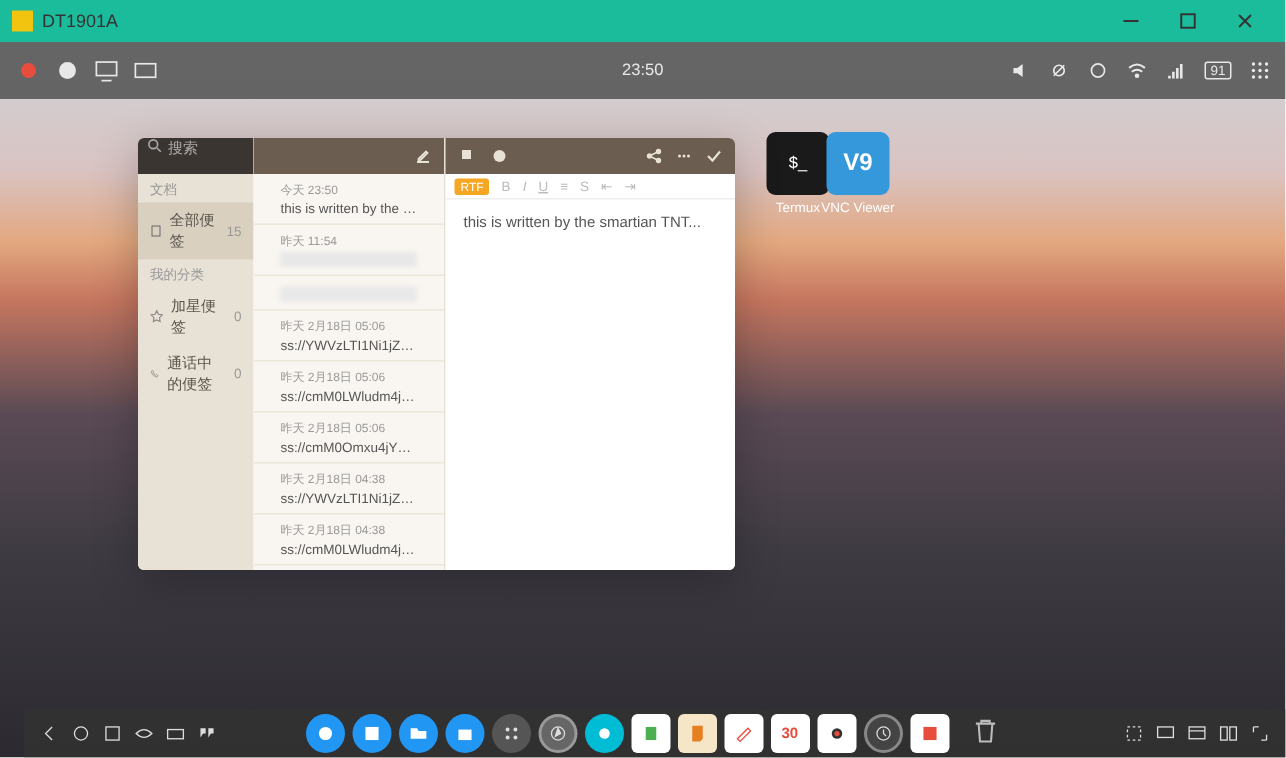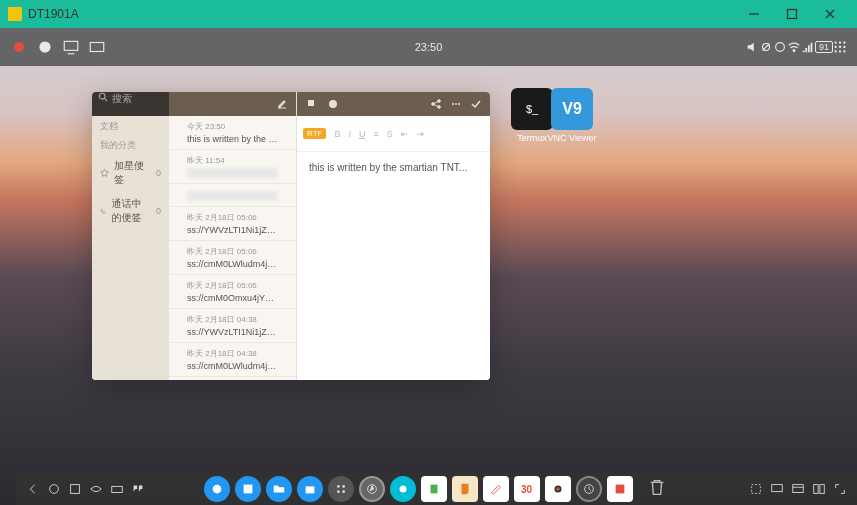--- a/index.html
+++ b/index.html
@@ -8,21 +8,21 @@
 .tb-icon{width:14px;height:14px;background:#f1c40f;margin-right:6px}
 .tb-title{font-size:12px;color:#333}
 .tb-ctrl{margin-left:auto;display:flex}
 .tb-btn{width:38px;height:28px;display:flex;align-items:center;justify-content:center;cursor:pointer;color:#333}
 .tb-btn svg{width:12px;height:12px}
 .desktop{position:relative;height:477px;background:linear-gradient(180deg,#cfd4d8 0%,#d9c3c2 18%,#e3a87f 28%,#c6765f 36%,#5a4a55 52%,#3d3a42 72%,#2c2a30 100%)}
 .topbar{height:38px;background:rgba(70,70,70,.78);display:flex;align-items:center;padding:0 10px;color:#e8e8e8;font-size:11px}
 .tl-ico{width:18px;height:18px;margin-right:8px;display:flex;align-items:center;justify-content:center;cursor:pointer}
 .red-dot{width:10px;height:10px;border-radius:50%;background:#e74c3c}
 .clock{position:absolute;left:50%;transform:translateX(-50%)}
-.tr-wrap{margin-left:auto;display:flex;gap:0;align-items:center}
+.tr-wrap{margin-left:auto;display:flex;gap:12px;align-items:center}
 .tr-wrap svg{width:14px;height:14px}
 .batt{border:1px solid #e8e8e8;border-radius:2px;padding:0 3px;font-size:9px}
 .di{position:absolute;top:60px;display:flex;flex-direction:column;align-items:center;width:54px;color:#fff;font-size:9px;gap:3px}
 .di.term{left:505px}
 .di.vnc{left:545px}
 .di-ic{width:42px;height:42px;border-radius:6px;display:flex;align-items:center;justify-content:center;font-size:11px}
 .term .di-ic{background:#1a1a1a;color:#fff}
 .vnc .di-ic{background:#3498db;color:#fff;font-weight:bold;font-size:16px}
 .win{position:absolute;left:92px;top:64px;width:398px;height:288px;background:#fff;box-shadow:0 8px 30px rgba(0,0,0,.25);border-radius:4px;overflow:hidden;display:flex;flex-direction:column}
 .wbar{height:18px;background:#f0ede8;display:flex;align-items:center;padding:0 6px;font-size:10px;color:#666}
@@ -43,21 +43,21 @@
 .list-tb{height:24px;background:#6b5d4f;display:flex;align-items:center;justify-content:flex-end;padding:0 8px;gap:10px}
 .list-tb svg{width:12px;height:12px;color:#e8e1d5;cursor:pointer}
 .li{padding:5px 18px;border-bottom:1px solid #ede6da;cursor:pointer}
 .li-t{color:#999;font-size:8px;margin-bottom:2px}
 .li-c{color:#555;font-size:9px;white-space:nowrap;overflow:hidden;text-overflow:ellipsis}
 .li-c.blk{filter:blur(1.5px);color:#c0c0c0;background:#e8e8e8;height:10px}
 .editor{flex:1;background:#fff;display:flex;flex-direction:column}
 .ed-tb{height:24px;background:#6b5d4f;display:flex;align-items:center;padding:0 8px;gap:10px}
 .ed-tb svg{width:12px;height:12px;color:#e8e1d5;cursor:pointer}
 .ed-tb-r{margin-left:auto;display:flex;gap:8px}
-.ed-fmt{height:36px;display:flex;align-items:center;padding:0 6px;gap:8px;font-size:9px;color:#bbb;border-bottom:1px solid #eee}
+.ed-fmt{height:17px;display:flex;align-items:center;padding:0 6px;gap:8px;font-size:9px;color:#bbb;border-bottom:1px solid #eee}
 .rtf{background:#f5a623;color:#fff;padding:1px 4px;border-radius:2px;font-size:8px}
 .ed-body{flex:1;padding:10px 12px;font-size:10px;color:#555}
 .taskbar{position:absolute;bottom:0;left:16px;right:0;height:32px;background:rgba(50,50,50,.82);display:flex;align-items:center;padding:0 10px}
 .tb-l,.tb-r{display:flex;gap:7px}
 .tb-l svg,.tb-r svg{width:14px;height:14px;color:#ddd;cursor:pointer}
 .dock{position:absolute;left:50%;transform:translateX(-50%);display:flex;gap:5px;align-items:center}
 .dk{width:26px;height:26px;border-radius:50%;display:flex;align-items:center;justify-content:center;cursor:pointer;font-size:10px}
 .dk.sq{border-radius:4px}
 .dk svg{width:14px;height:14px}
 .tb-r{margin-left:auto}
@@ -156,20 +156,29 @@
     <div class="wmain">
       <div class="sb">
         <div class="search">
             <svg viewBox="0 0 12 12" fill="none" stroke="#aaa" stroke-width="1.3">
               <circle cx="5" cy="5" r="3.5"></circle>
               <path d="M8 8l3 3"></path>
             </svg>
             <span>搜索</span>
           </div>
         <div class="sb-h">文档</div>
+        <div class="sb-i act">
+            <div class="sb-i-l">
+              <svg viewBox="0 0 12 12" fill="none" stroke="#666">
+                <rect x="2" y="1" width="8" height="10"></rect>
+              </svg>
+              <span>全部便签</span>
+            </div>
+            <span class="sb-cnt">15</span>
+          </div>
         <div class="sb-h">我的分类</div>
         <div class="sb-i">
             <div class="sb-i-l">
               <svg viewBox="0 0 12 12" fill="none" stroke="#888">
                 <path d="M6 1l1.5 3 3.5.5-2.5 2.5.5 3.5L6 9l-3 1.5.5-3.5L1 4.5 4.5 4z"></path>
               </svg>
               <span>加星便签</span>
             </div>
             <span class="sb-cnt">0</span>
           </div>

